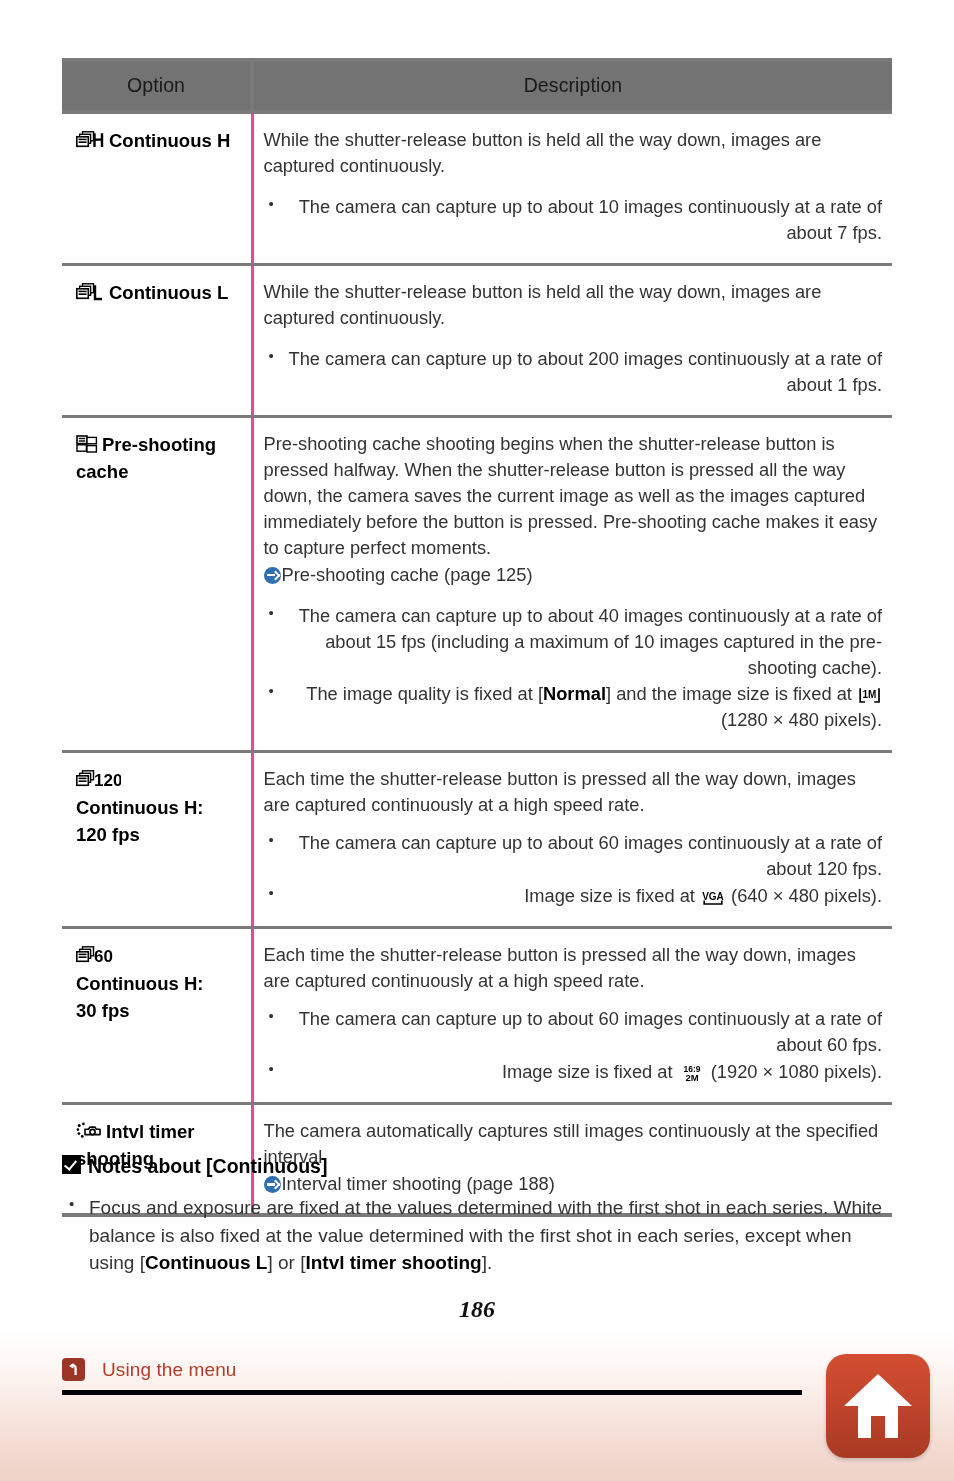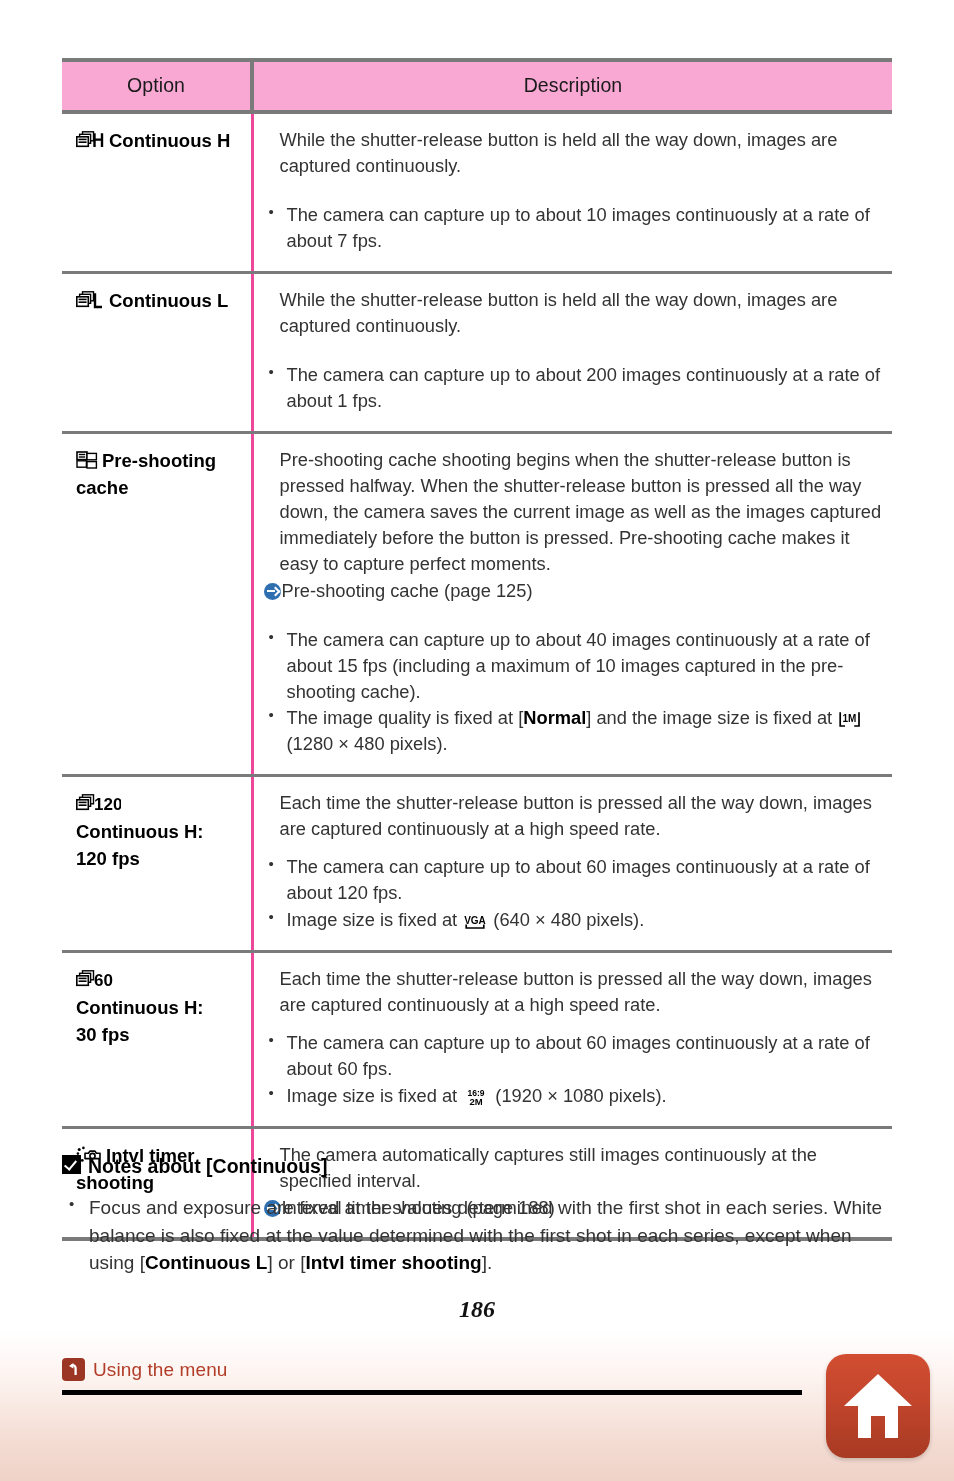--- a/index.html
+++ b/index.html
@@ -32,21 +32,21 @@
     left: 62px;
     top: 58px;
     width: 830px;
     border-collapse: collapse;
     table-layout: fixed;
   }
   .opt-table col.c1 { width: 190px; }
   .opt-table col.c2 { width: 640px; }
 
   .opt-table th {
-    background: #f9a8d4;
+    background: #737373;
     border-top: 4px solid #7a7a7a;
     border-bottom: 4px solid #7a7a7a;
     font-weight: normal;
     font-size: 19.5px;
     color: #1a1a1a;
     padding: 12px 6px 13px 6px;
     text-align: center;
     letter-spacing: 0.1px;
   }
   .opt-table th.th-opt { border-right: 4px solid #7a7a7a; }
@@ -64,29 +64,30 @@
     font-weight: bold;
     color: #000;
     padding-left: 14px;
     padding-right: 4px;
     font-size: 18.5px;
     line-height: 1.48;
   }
   .opt-table tr:last-child td { border-bottom: 4px solid #7a7a7a; }
 
   .desc-p {
-    margin: 0 0 4px 16px;
+    margin: 0 0 4px 0;
     line-height: 1.42;
   }
   .desc-p.tight { margin-bottom: 0; }
 
   ul.bullets {
     list-style: none;
-    margin: 23px 0 0 0;
+    margin: 15px 0 0 0;
     padding: 0;
+    text-align: right;
   }
   ul.bullets.snug { margin-top: 12px; }
   ul.bullets li {
     position: relative;
     padding-left: 23px;
     margin-bottom: 1px;
     line-height: 1.42;
   }
   ul.bullets li::before {
     content: "\2022";
@@ -222,21 +223,21 @@
     width: 954px;
     height: 151px;
     background: linear-gradient(to bottom, #ffffff 0%, #fdf5f2 28%, #f4ddd4 72%, #efd2c8 100%);
   }
   .footer-crumb {
     position: absolute;
     left: 62px;
     top: 28px;
     display: flex;
     align-items: center;
-    gap: 8px;
+    gap: 17px;
   }
   .back-ico {
     width: 23px; height: 23px;
     border-radius: 4px;
     background: #9b3524;
     position: relative;
     flex: none;
   }
   .back-ico svg { position: absolute; left: 4px; top: 4px; }
   .crumb-text {

